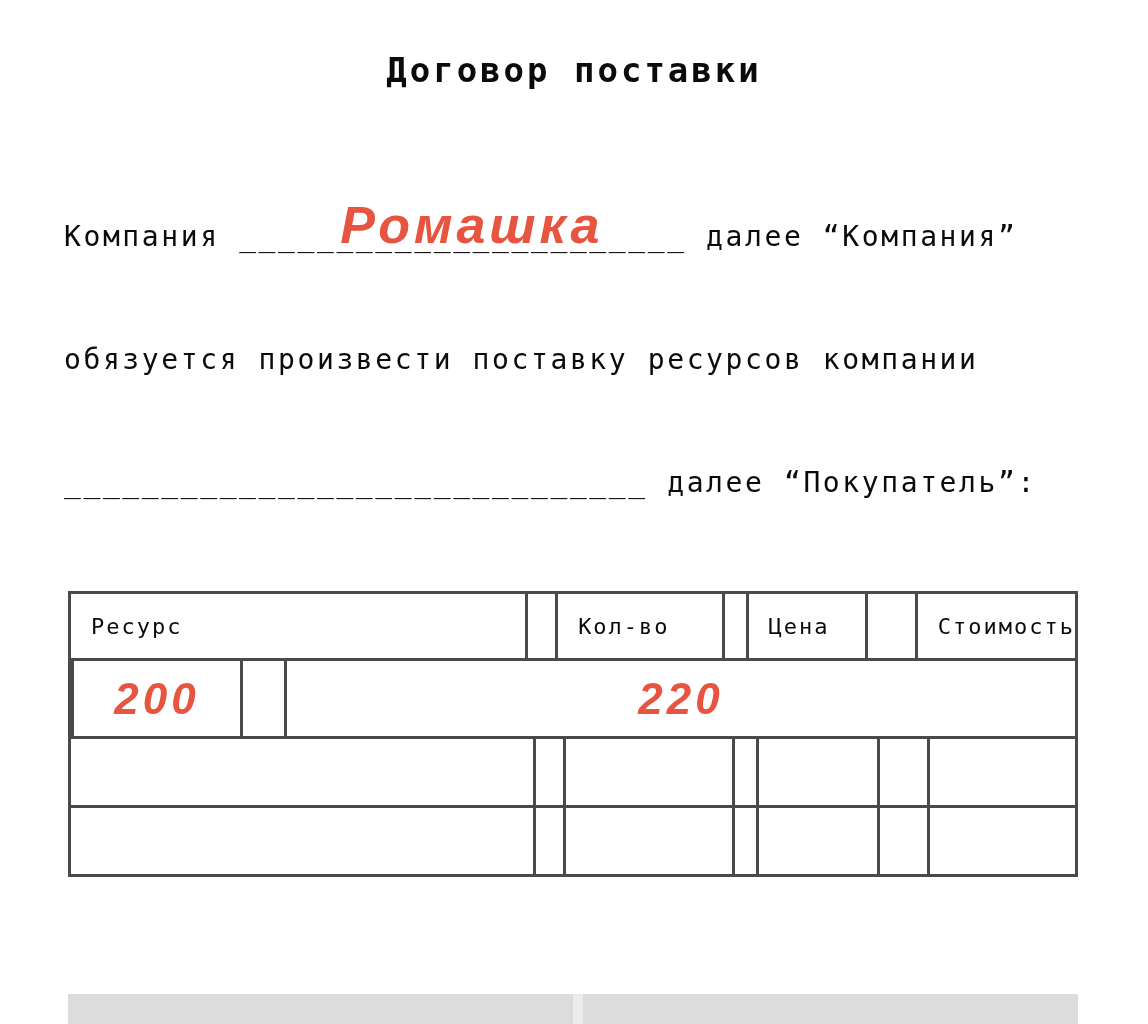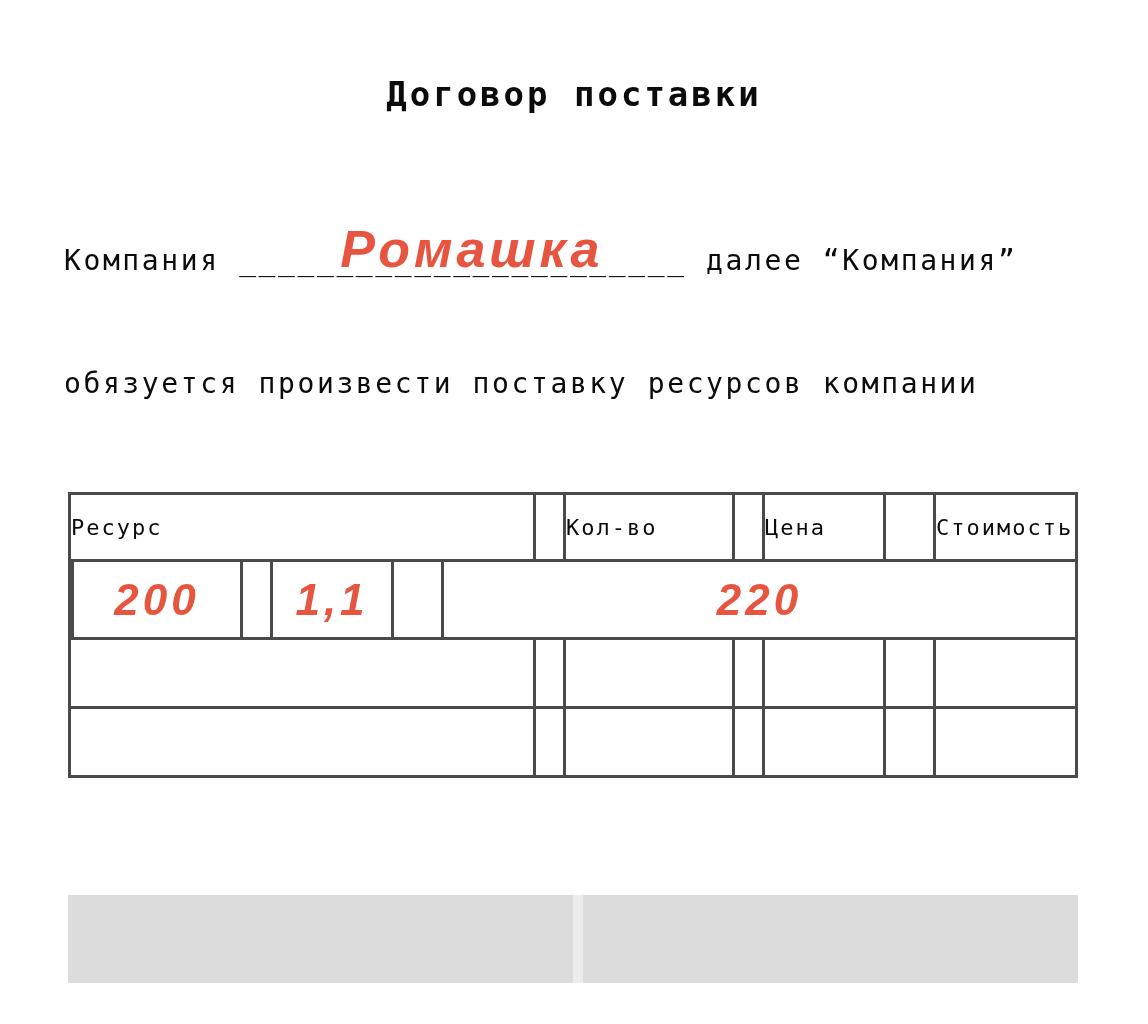--- a/index.html
+++ b/index.html
@@ -8,21 +8,21 @@
     --graybg:#dcdcdc;
     --divider:#ececec;
     --ink:#0b0b0b;
   }
   html,body{margin:0;padding:0;}
   body{
     width:1148px;height:1024px;background:#ffffff;overflow:hidden;
     font-family:"DejaVu Sans Mono", monospace;color:var(--ink);
   }
   .title{
-    padding-top:74px;text-align:center;
+    padding-top:50px;text-align:center;
     font-size:34px;font-weight:bold;letter-spacing:3px;
   }
   .intro{
     margin:44px 40px 0 64px;
     font-size:28px;line-height:41px;letter-spacing:2.6px;
     white-space:pre;
   }
   .blank{display:inline-block;position:relative;}
   .hand{
     font-family:"Liberation Sans", sans-serif;
@@ -38,25 +38,25 @@
     margin:47px 68px 0 68px;width:1010px;box-sizing:border-box;
     border:3px solid var(--border);
   }
   .t-row{display:flex;border-bottom:3px solid var(--border);}
   .t-row:last-child{border-bottom:none;}
   .t-cell{
     box-sizing:border-box;display:flex;align-items:center;
     border-left:3px solid var(--border);border-right:3px solid var(--border);
   }
   .c1{width:465px;border-left:none;margin-right:27px;}
-  .c2{width:172px;margin-right:27px;}
+  .c2{width:172px;margin-right:21px;}
   .c3{width:124px;margin-right:27px;}
   .c4{flex:1;border-right:none;margin-left:20px;}
   .t-head{height:64px;}
-  .t-head .t-cell{font-size:22px;letter-spacing:2px;}
+  .t-head .t-cell{padding-left:20px;font-size:22px;letter-spacing:2px;}
   .t-data .t-cell{justify-content:center;}
   .t-data.first{height:75px;}
   .t-data{height:66px;}
   .t-data .hand{font-size:44px;letter-spacing:4px;line-height:1;}
   
   .sig-section{
     margin:51px 70px 0 68px;width:1010px;
     font-size:28px;letter-spacing:2.6px;white-space:pre;
   }
   .sig-row{
@@ -72,35 +72,33 @@
   .row1 .right{flex:1;}
 </style>
 </head>
 <body>
 
 <div class="title">Договор поставки</div>
 
 <div class="intro">
   <div><span>Компания </span><span class="blank"><span>_______________________</span><span class="hand fill-over">Ромашка</span></span><span> далее “Компания”</span></div>
   <div>обязуется произвести поставку ресурсов компании</div>
+  <div><span class="blank"><span>______________________________</span></span><span> далее “Покупатель”:</span></div>
 </div>
 
 <div class="contract-table">
   <div class="t-row t-head">
     <div class="t-cell c1">Ресурс</div>
     <div class="t-cell c2">Кол-во</div>
     <div class="t-cell c3">Цена</div>
     <div class="t-cell c4">Стоимость</div>
   </div>
   <div class="t-row t-data first">
     <div class="t-cell c2">
         <span class="hand">200</span>
-      </div>
-    <div class="t-cell c3">
-        <span class="hand">1,1</span>
       </div>
     <div class="t-cell c4">
         <span class="hand">220</span>
       </div>
   </div>
   <div class="t-row t-data">
     <div class="t-cell c1"></div>
     <div class="t-cell c2"></div>
     <div class="t-cell c3"></div>
     <div class="t-cell c4"></div>

